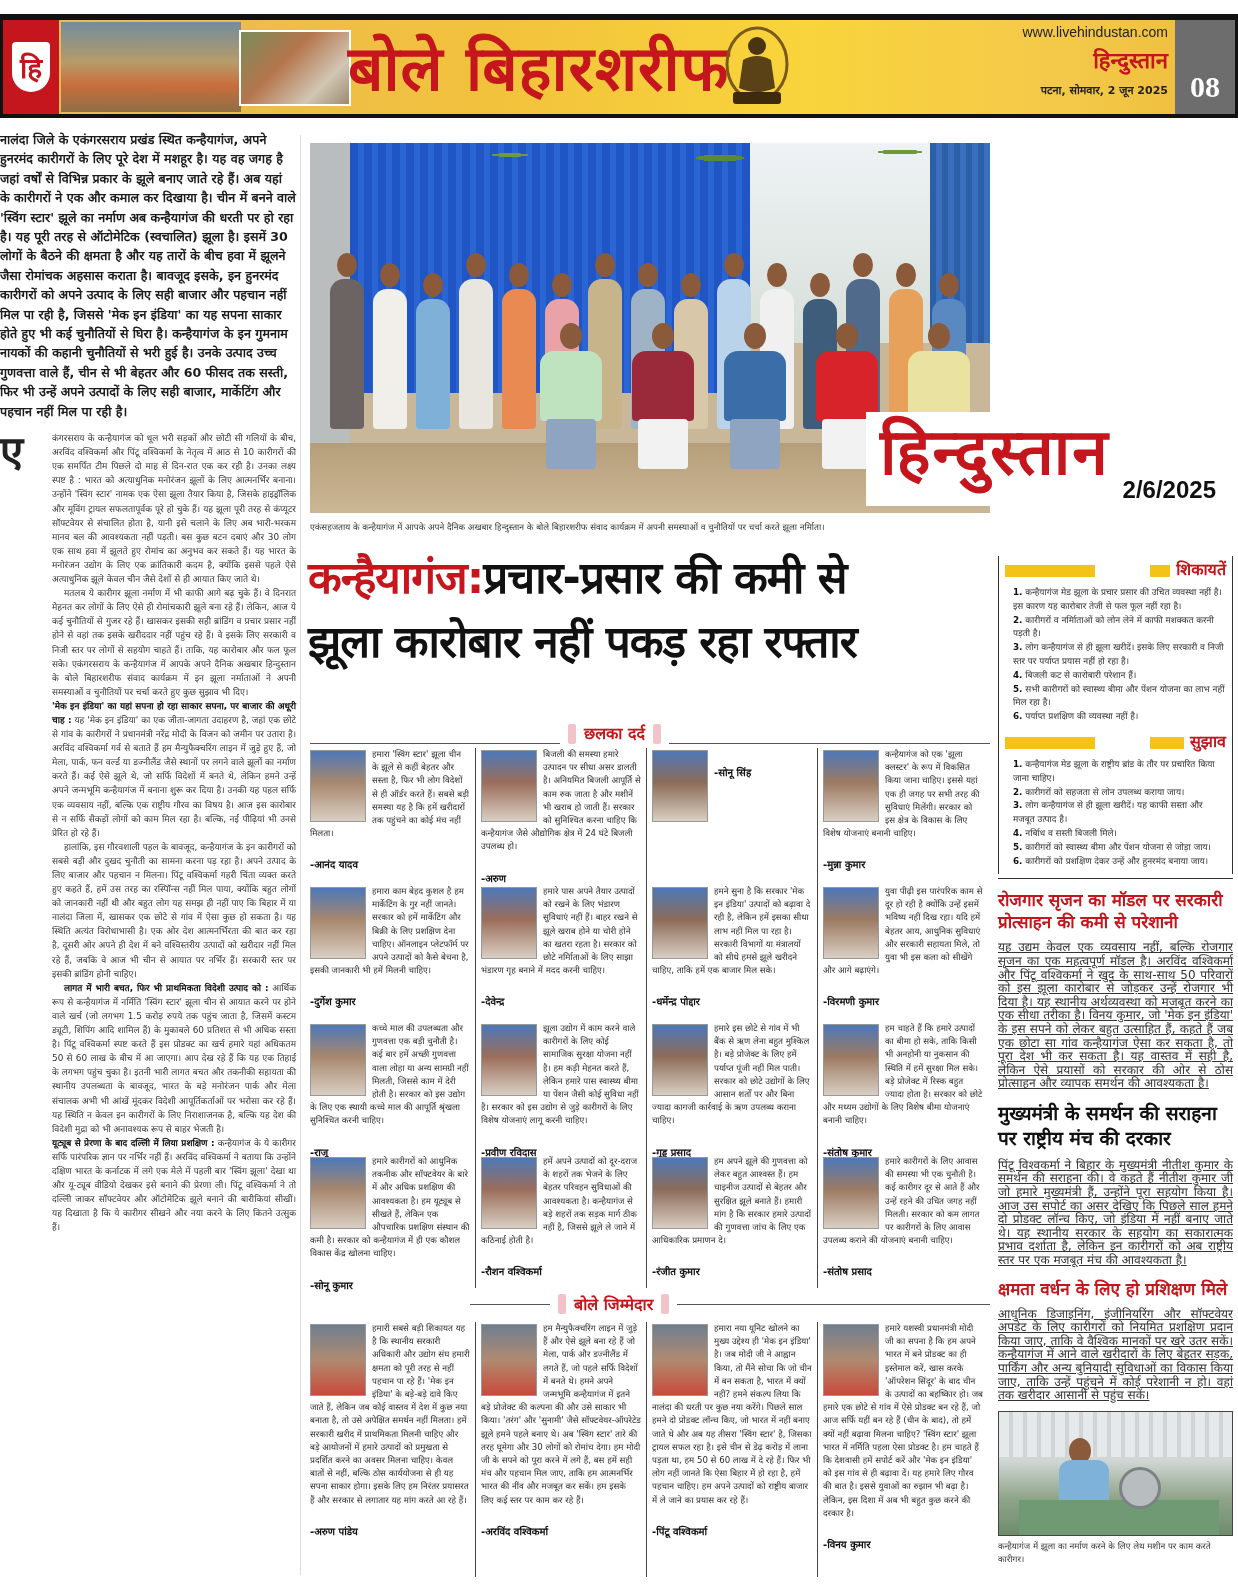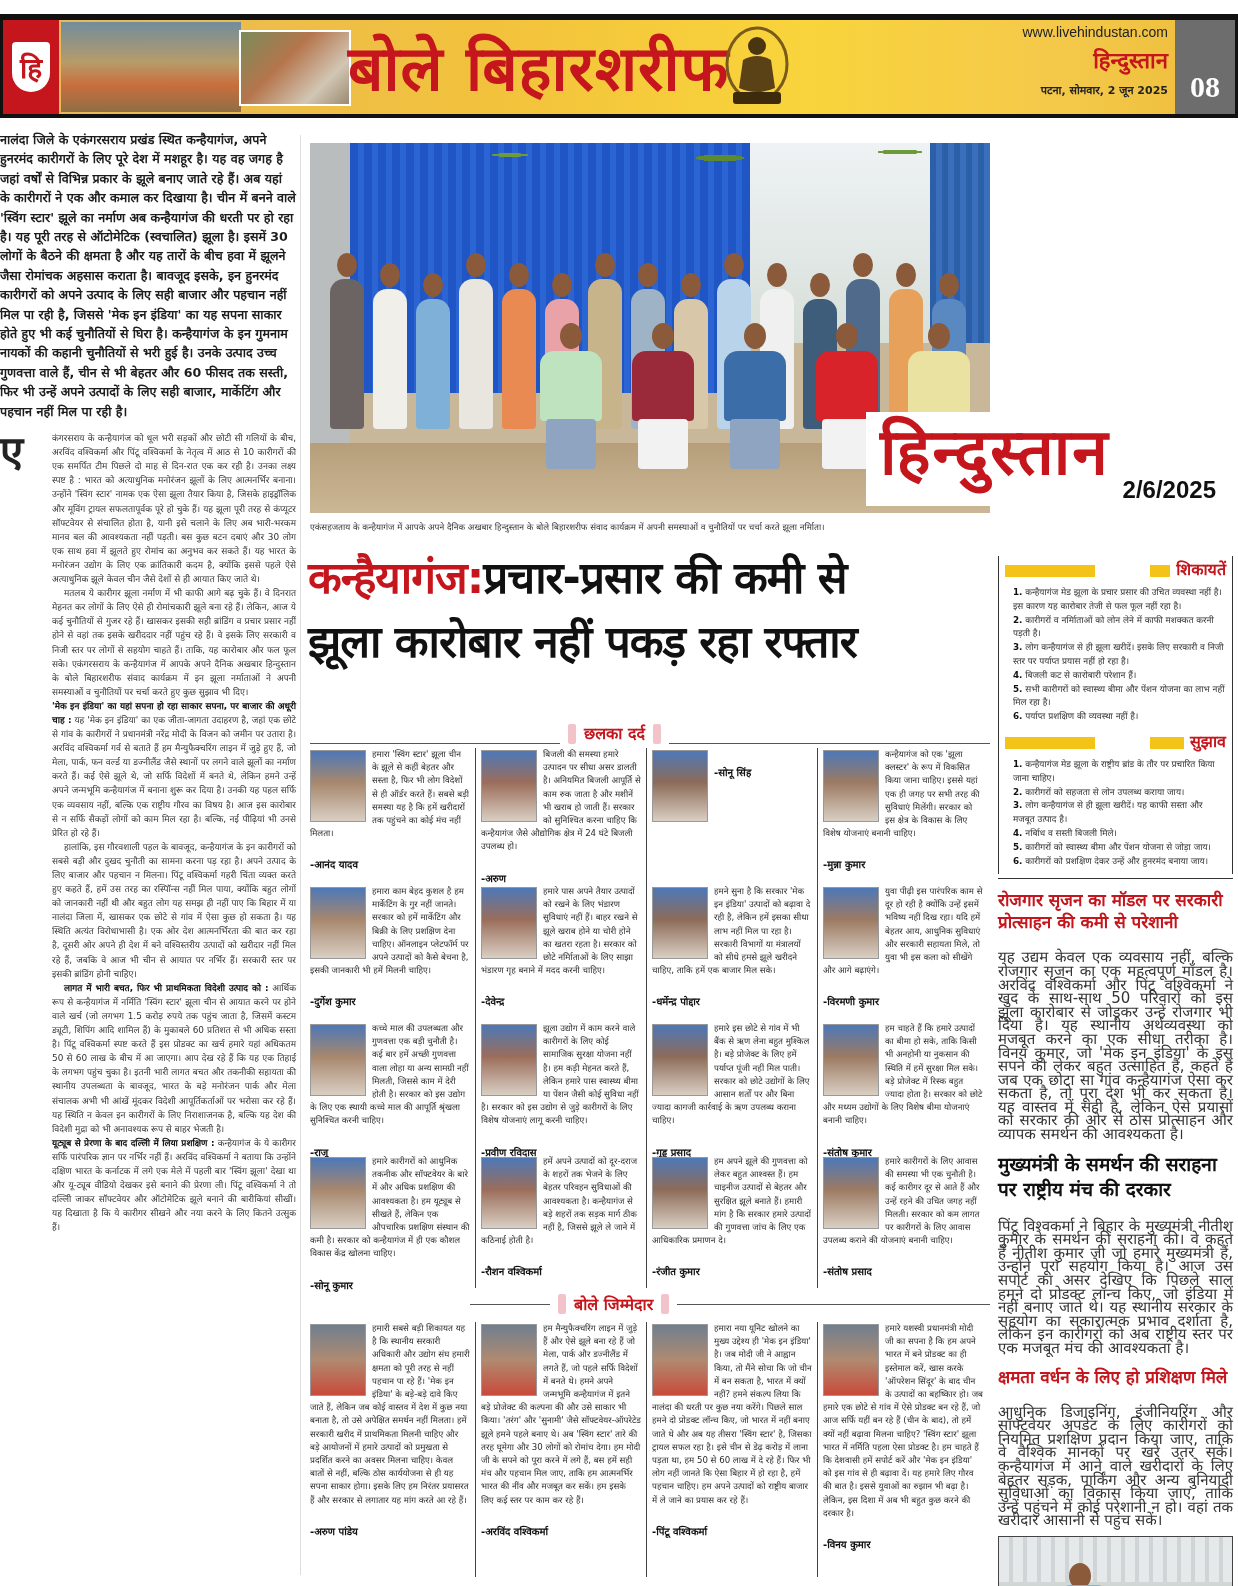--- a/index.html
+++ b/index.html
@@ -80,21 +80,21 @@
   .box-head .bar { position:absolute; top: 7px; height: 12px; background:#f4c318; }
   .box-head .txt { position:absolute; left: 0; right: 0; text-align:right; font-size: 16px; font-weight:bold; color:#c4161c; }
   .box-head .txt span { background:#fff; padding: 0 6px; }
   .numlist { font-size: 8.8px; line-height: 13.8px; color:#333; padding: 0 6px 6px 14px; }
   .numlist li { list-style: none; }
   .numlist b { color:#111; }
   #right-box { border-left: 1px solid #333; border-right: 1px solid #333; padding-top: 2px; }
   .rt-head { font-size: 17px; font-weight:bold; line-height: 22px; margin-top: 10px; }
   .rt-head.red { color:#c4161c; }
   .rt-head.black { color:#111; font-size: 19px; line-height: 25px; }
-  .rt-body { font-size: 15px; line-height: 13.6px; color:#333; margin-top: 18px; text-align: justify; }
+  .rt-body { font-size: 12px; line-height: 13.6px; color:#333; margin-top: 8px; text-align: justify; text-decoration: underline; }
   #lathe-photo { margin-top: 8px; width: 235px; height: 125px; position:relative; overflow:hidden;
     background: linear-gradient(180deg, #dde3e3 0%, #cfd6d3 40%, #8fa58a 70%, #6e8c6c 100%); border:1px solid #444; }
   #lathe-caption { font-size: 8.6px; line-height: 13px; color:#333; margin-top: 4px; }
 </style>
 </head>
 <body>
 
 <div id="masthead">
   <div id="mast-inner">
     <div id="logo-box">

